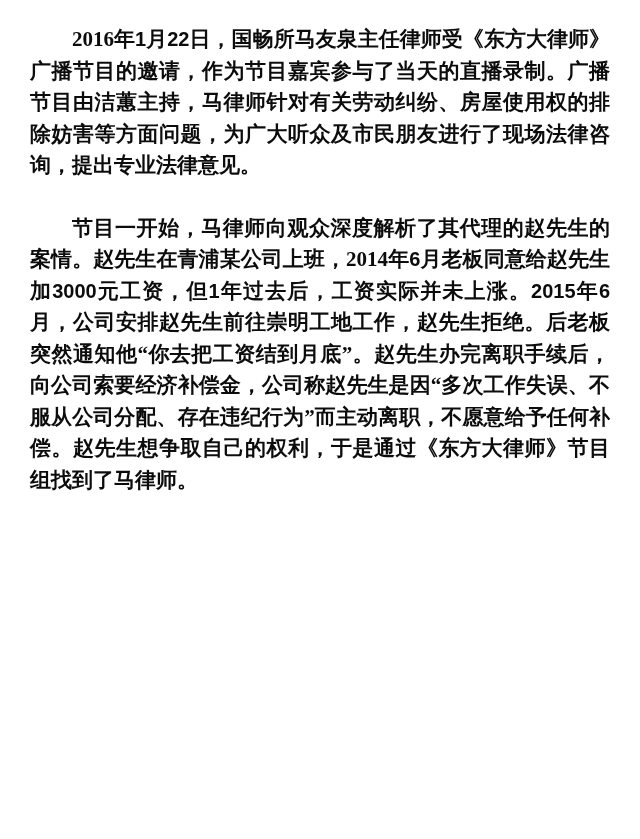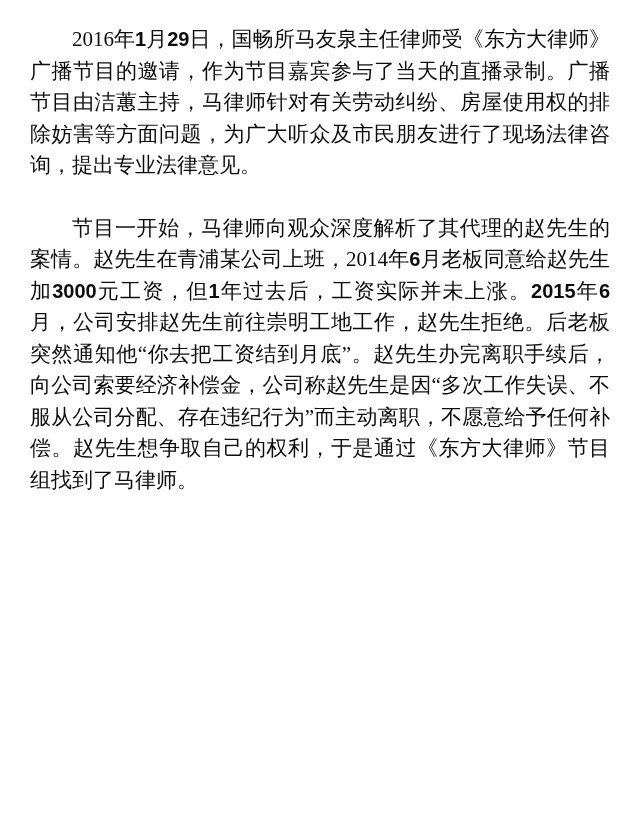--- a/index.html
+++ b/index.html
@@ -26,29 +26,29 @@
     font-size: 21px;
     line-height: 31.5px;
     text-align: justify;
     text-align-last: left;
     text-justify: inter-ideograph;
     text-indent: 2em;
     color: #0c0c0c;
     word-break: break-all;
   }
   span.run {
-    font-weight: normal;
+    font-weight: bold;
   }
   span.run.bold-num {
     font-weight: 700;
     font-family: "Liberation Sans", "DejaVu Sans", sans-serif;
     font-size: 20px;
   }
 </style>
 </head>
 <body>
 
 <div class="page">
   <div class="doc-body" id="doc-body">
-      <p class="doc-par"><span class="run">2016年</span><span class="run bold-num">1</span><span class="run">月</span><span class="run bold-num">29</span><span class="run">日，国畅所马友泉主任律师受《东方大律师》广播节目的邀请，作为节目嘉宾参与了当天的直播录制。广播节目由洁蕙主持，马律师针对有关劳动纠纷、房屋使用权的排除妨害等方面问题，为广大听众及市民朋友进行了现场法律咨询，提出专业法律意见。</span></p>
+      <p class="doc-par"><span class="run">2016年</span><span class="run bold-num">1</span><span class="run">月</span><span class="run bold-num">22</span><span class="run">日，国畅所马友泉主任律师受《东方大律师》广播节目的邀请，作为节目嘉宾参与了当天的直播录制。广播节目由洁蕙主持，马律师针对有关劳动纠纷、房屋使用权的排除妨害等方面问题，为广大听众及市民朋友进行了现场法律咨询，提出专业法律意见。</span></p>
       <p class="doc-par"><span class="run">节目一开始，马律师向观众深度解析了其代理的赵先生的案情。赵先生在青浦某公司上班，2014年</span><span class="run bold-num">6</span><span class="run">月老板同意给赵先生加</span><span class="run bold-num">3000</span><span class="run">元工资，但</span><span class="run bold-num">1</span><span class="run">年过去后，工资实际并未上涨。</span><span class="run bold-num">2015</span><span class="run">年</span><span class="run bold-num">6</span><span class="run">月，公司安排赵先生前往崇明工地工作，赵先生拒绝。后老板突然通知他“你去把工资结到月底”。赵先生办完离职手续后，向公司索要经济补偿金，公司称赵先生是因“多次工作失误、不服从公司分配、存在违纪行为”而主动离职，不愿意给予任何补偿。赵先生想争取自己的权利，于是通过《东方大律师》节目组找到了马律师。</span></p>
     </div>
 </div>
 
 </body></html>

